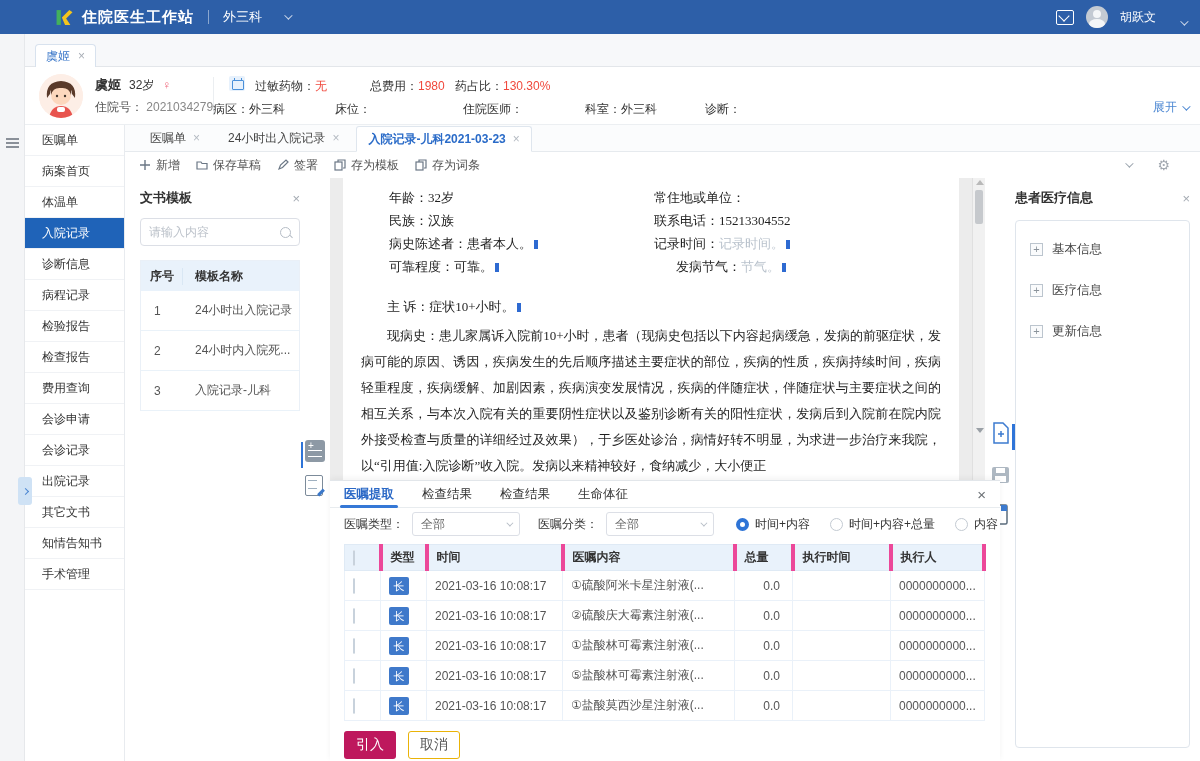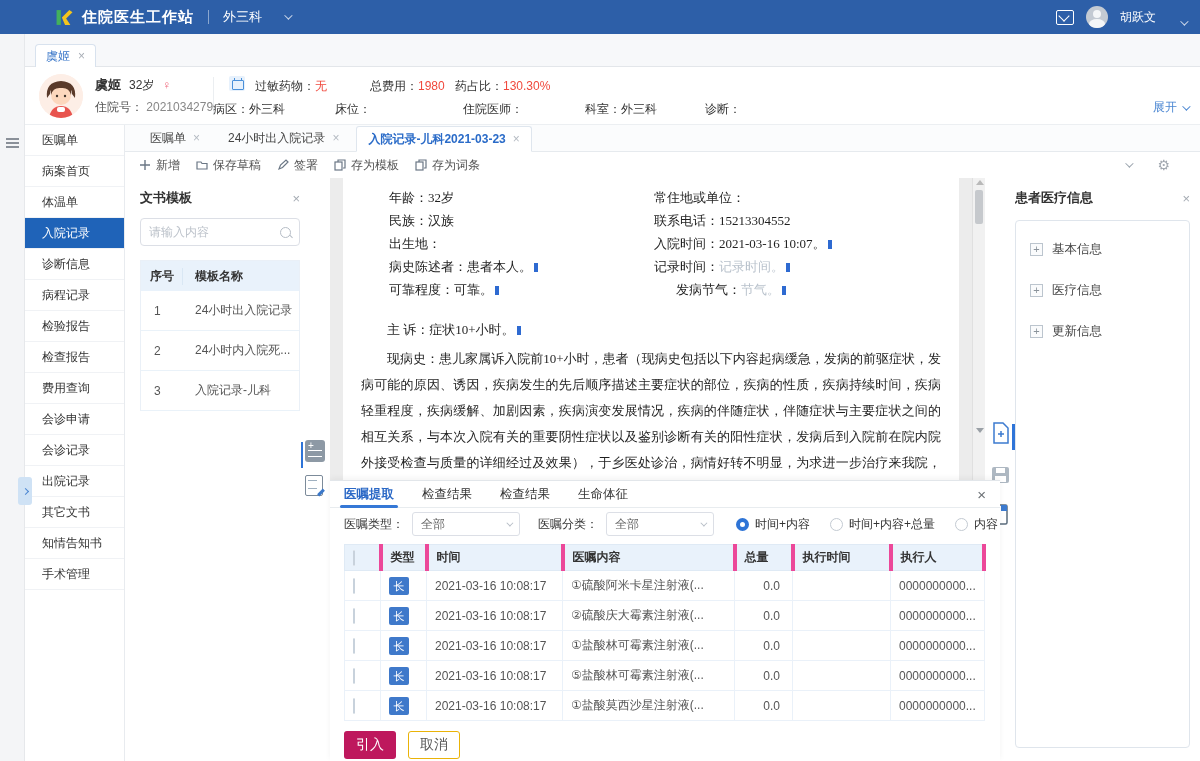--- a/index.html
+++ b/index.html
@@ -384,24 +384,20 @@
           <div class="doc-wrap">
             <div class="doc-page">
               <div class="fields">
                 <div class="f-row">
                   <div class="f-cell L"><span>年龄：</span><span>32岁</span></div>
                   <div class="f-cell R"><span>常住地或单位：</span><span></span></div>
                 </div>
                 <div class="f-row">
                   <div class="f-cell L"><span>民族：</span><span>汉族</span></div>
                   <div class="f-cell R"><span>联系电话：</span><span>15213304552</span></div>
-                </div>
-                <div class="f-row">
-                  <div class="f-cell L"><span>出生地：</span><span></span></div>
-                  <div class="f-cell R"><span>入院时间：</span><span>2021-03-16 10:07。</span><i class="fm"></i></div>
                 </div>
                 <div class="f-row">
                   <div class="f-cell L"><span>病史陈述者：</span><span>患者本人。</span><i class="fm"></i></div>
                   <div class="f-cell R"><span>记录时间：</span><span class="ph">记录时间。</span><i class="fm"></i></div>
                 </div>
                 <div class="f-row">
                   <div class="f-cell R"><span>可靠程度：</span><span>可靠。</span><i class="fm"></i></div>
                   <div class="f-cell L"><span>发病节气：</span><span class="ph">节气。</span><i class="fm"></i></div>
                 </div>
               </div>

